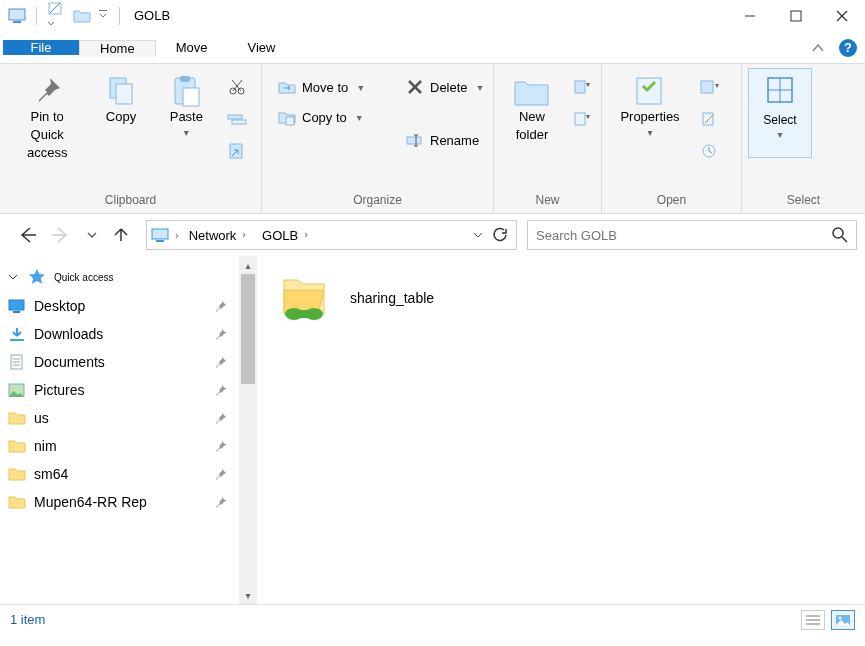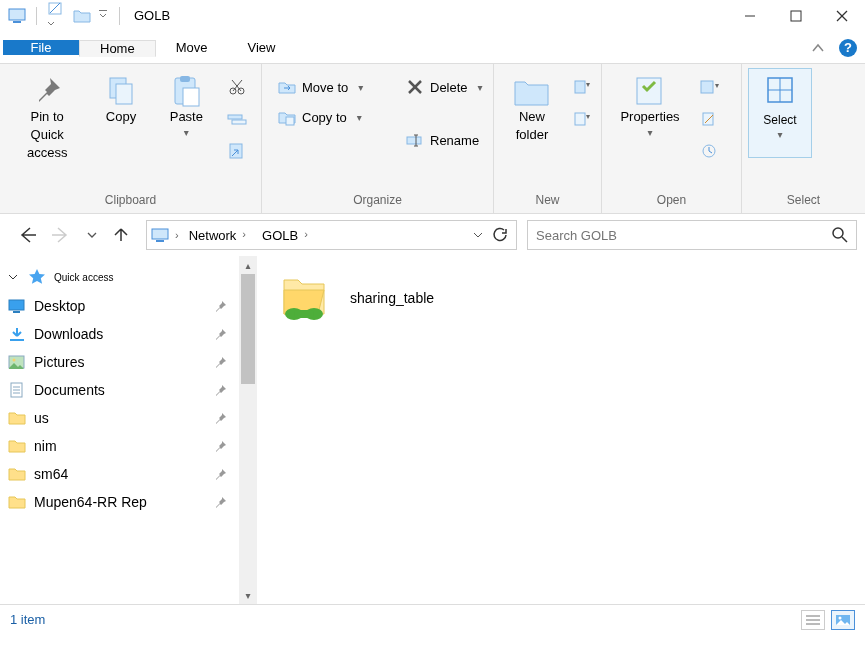--- a/index.html
+++ b/index.html
@@ -421,42 +421,42 @@
           <span>Downloads</span>
           <span class="pin">
             <svg width="12" height="12">
               <path d="M7 1l4 4-2 1-3 3-1-1-4 4v-1l4-4-1-1 3-3z" fill="#999"></path>
             </svg>
           </span>
         </div>
         <div class="nav-node nav-child">
           <span>
             <svg width="18" height="16">
-              <rect x="1" y="2" width="15" height="12" fill="#bfe3bf" stroke="#8aa9c1"></rect>
-              <circle cx="6" cy="6" r="1.5" fill="#f3d36b"></circle>
-              <path d="M1 14l5-5 4 4 2-2 4 4H1z" fill="#6fb66f"></path>
-            </svg>
-          </span>
-          <span>Pictures</span>
-          <span class="pin">
-            <svg width="12" height="12">
-              <path d="M7 1l4 4-2 1-3 3-1-1-4 4v-1l4-4-1-1 3-3z" fill="#999"></path>
-            </svg>
-          </span>
-        </div>
-        <div class="nav-node nav-child">
-          <span>
-            <svg width="18" height="16">
               <rect x="3" y="1" width="11" height="14" fill="#fff" stroke="#8aa9c1"></rect>
               <line x1="5" y1="5" x2="12" y2="5" stroke="#8aa9c1"></line>
               <line x1="5" y1="8" x2="12" y2="8" stroke="#8aa9c1"></line>
               <line x1="5" y1="11" x2="12" y2="11" stroke="#8aa9c1"></line>
             </svg>
           </span>
           <span>Documents</span>
+          <span class="pin">
+            <svg width="12" height="12">
+              <path d="M7 1l4 4-2 1-3 3-1-1-4 4v-1l4-4-1-1 3-3z" fill="#999"></path>
+            </svg>
+          </span>
+        </div>
+        <div class="nav-node nav-child">
+          <span>
+            <svg width="18" height="16">
+              <rect x="1" y="2" width="15" height="12" fill="#bfe3bf" stroke="#8aa9c1"></rect>
+              <circle cx="6" cy="6" r="1.5" fill="#f3d36b"></circle>
+              <path d="M1 14l5-5 4 4 2-2 4 4H1z" fill="#6fb66f"></path>
+            </svg>
+          </span>
+          <span>Pictures</span>
           <span class="pin">
             <svg width="12" height="12">
               <path d="M7 1l4 4-2 1-3 3-1-1-4 4v-1l4-4-1-1 3-3z" fill="#999"></path>
             </svg>
           </span>
         </div>
         <div class="nav-node nav-child">
           <span>
             <svg width="18" height="16">
               <path d="M1 3h6l2 2h8v9H1z" fill="#ffe08a" stroke="#e6c659"></path>

